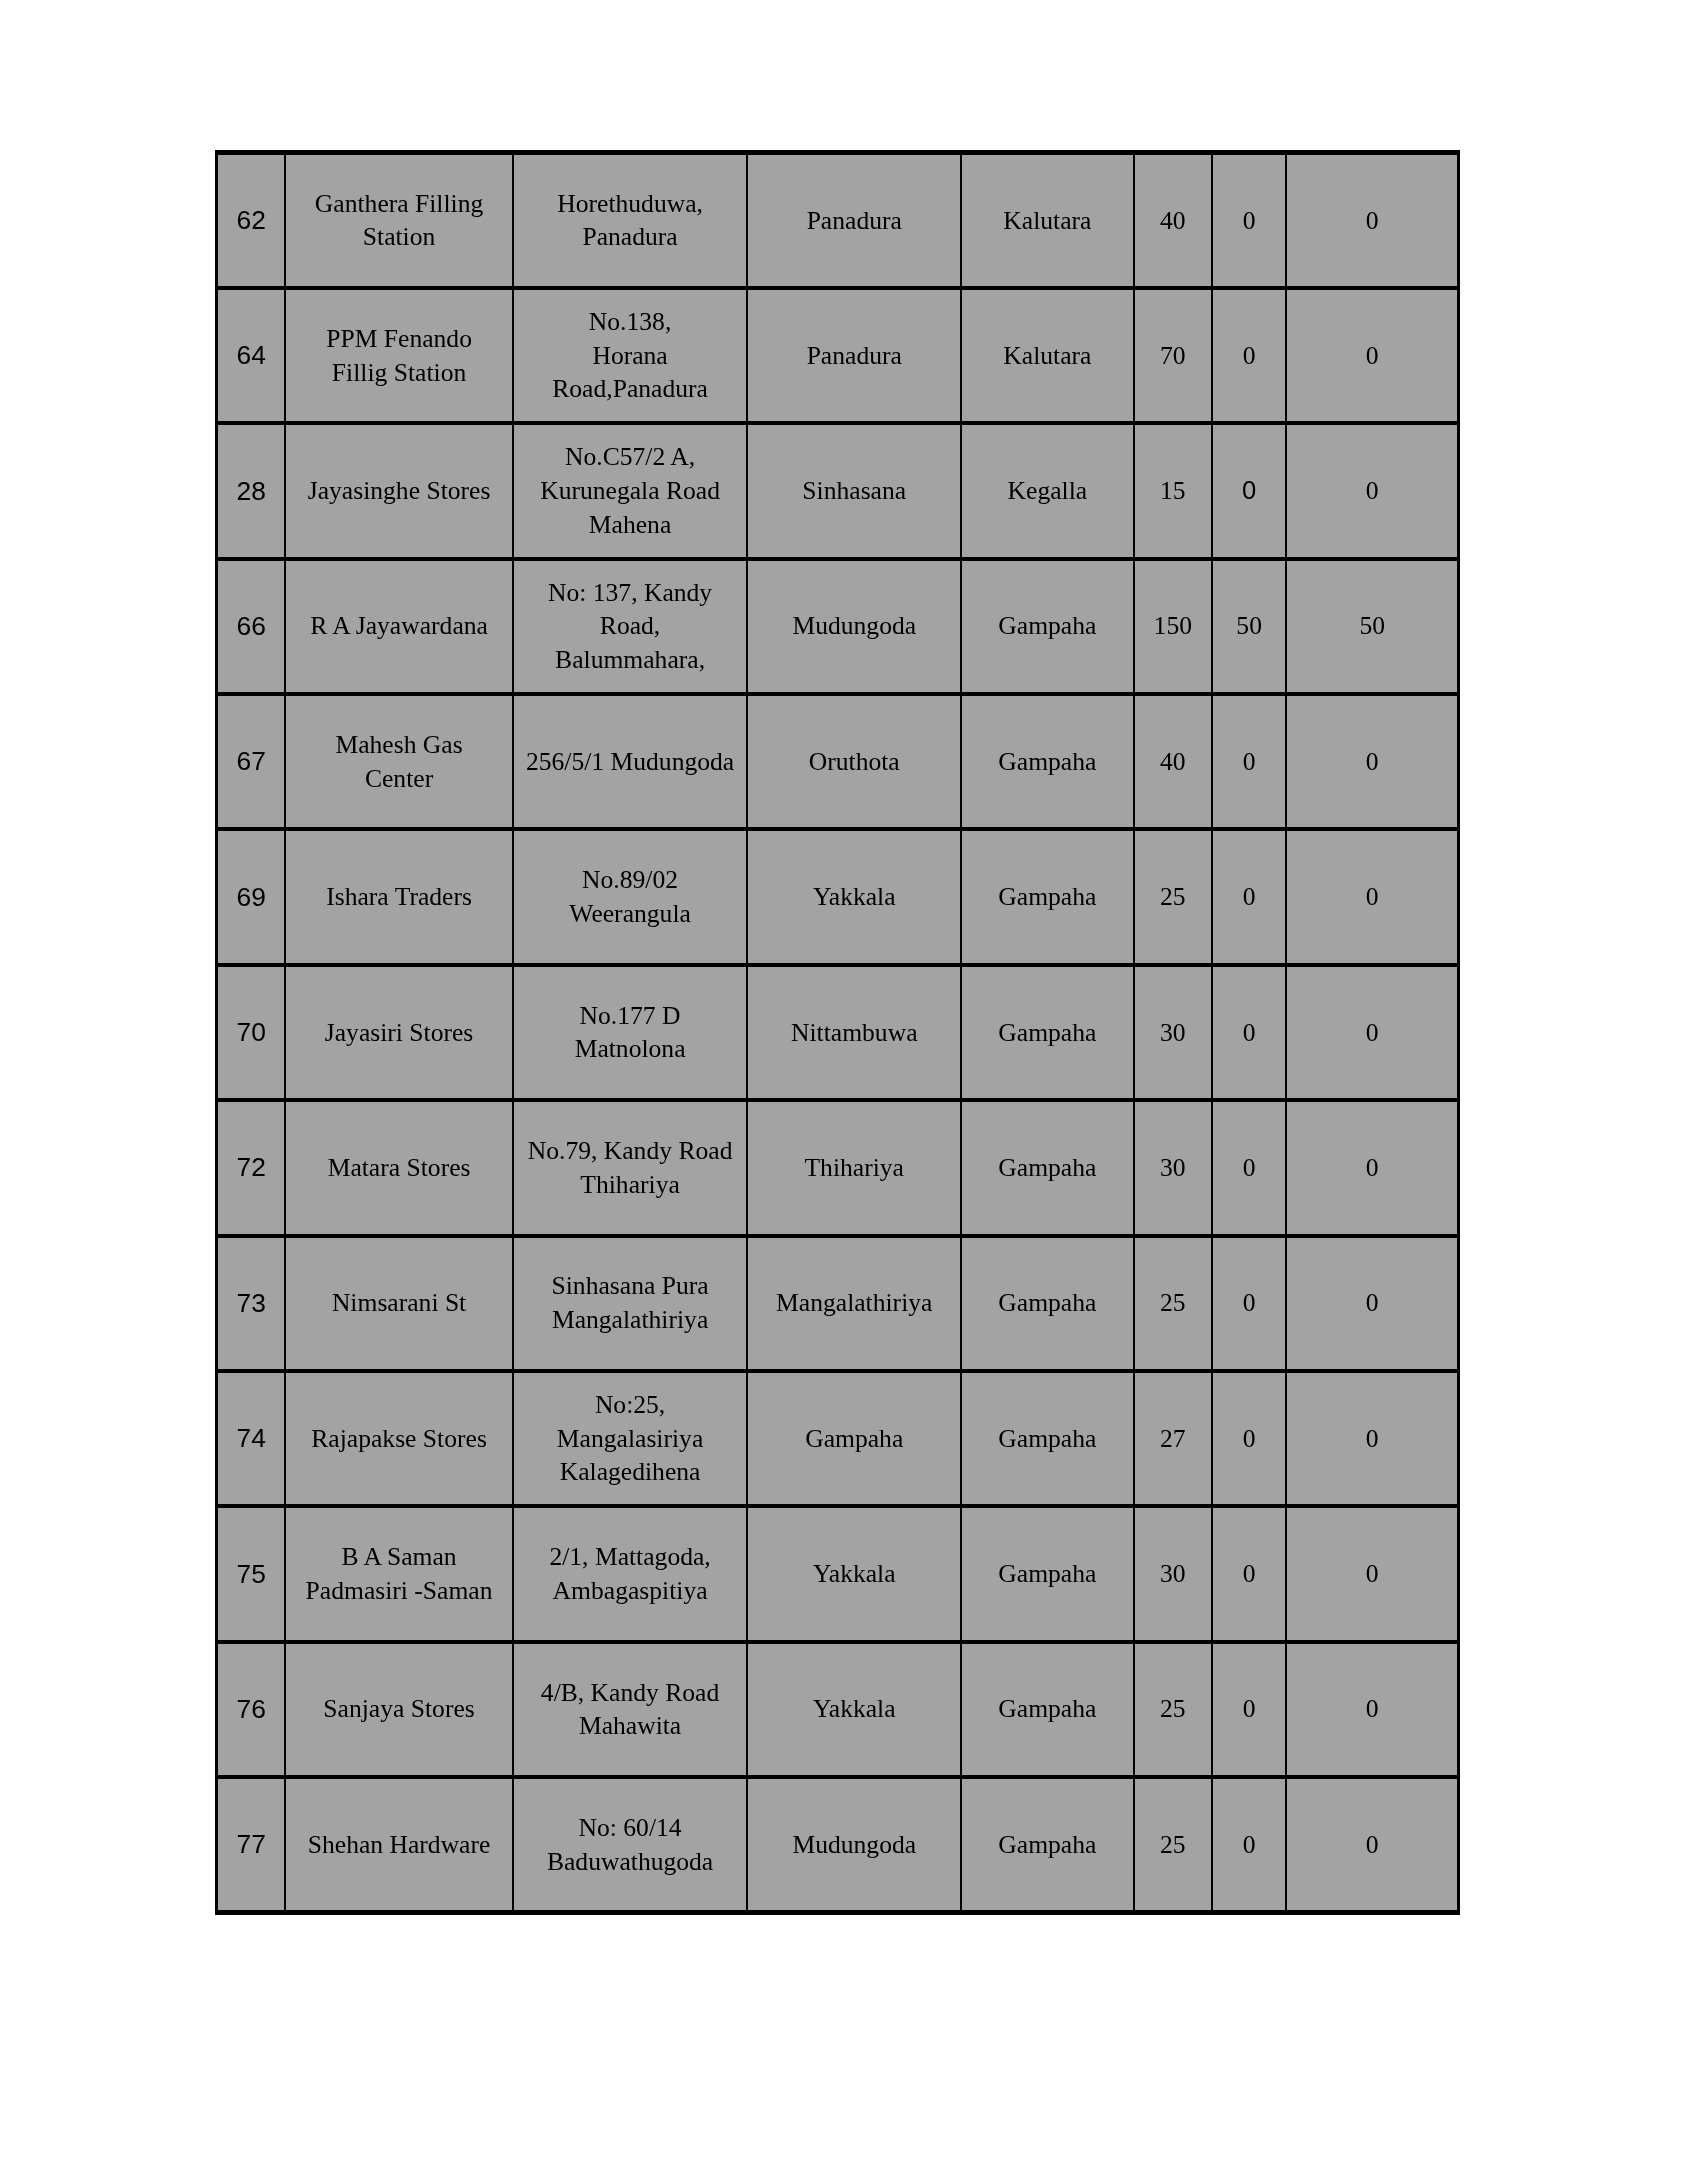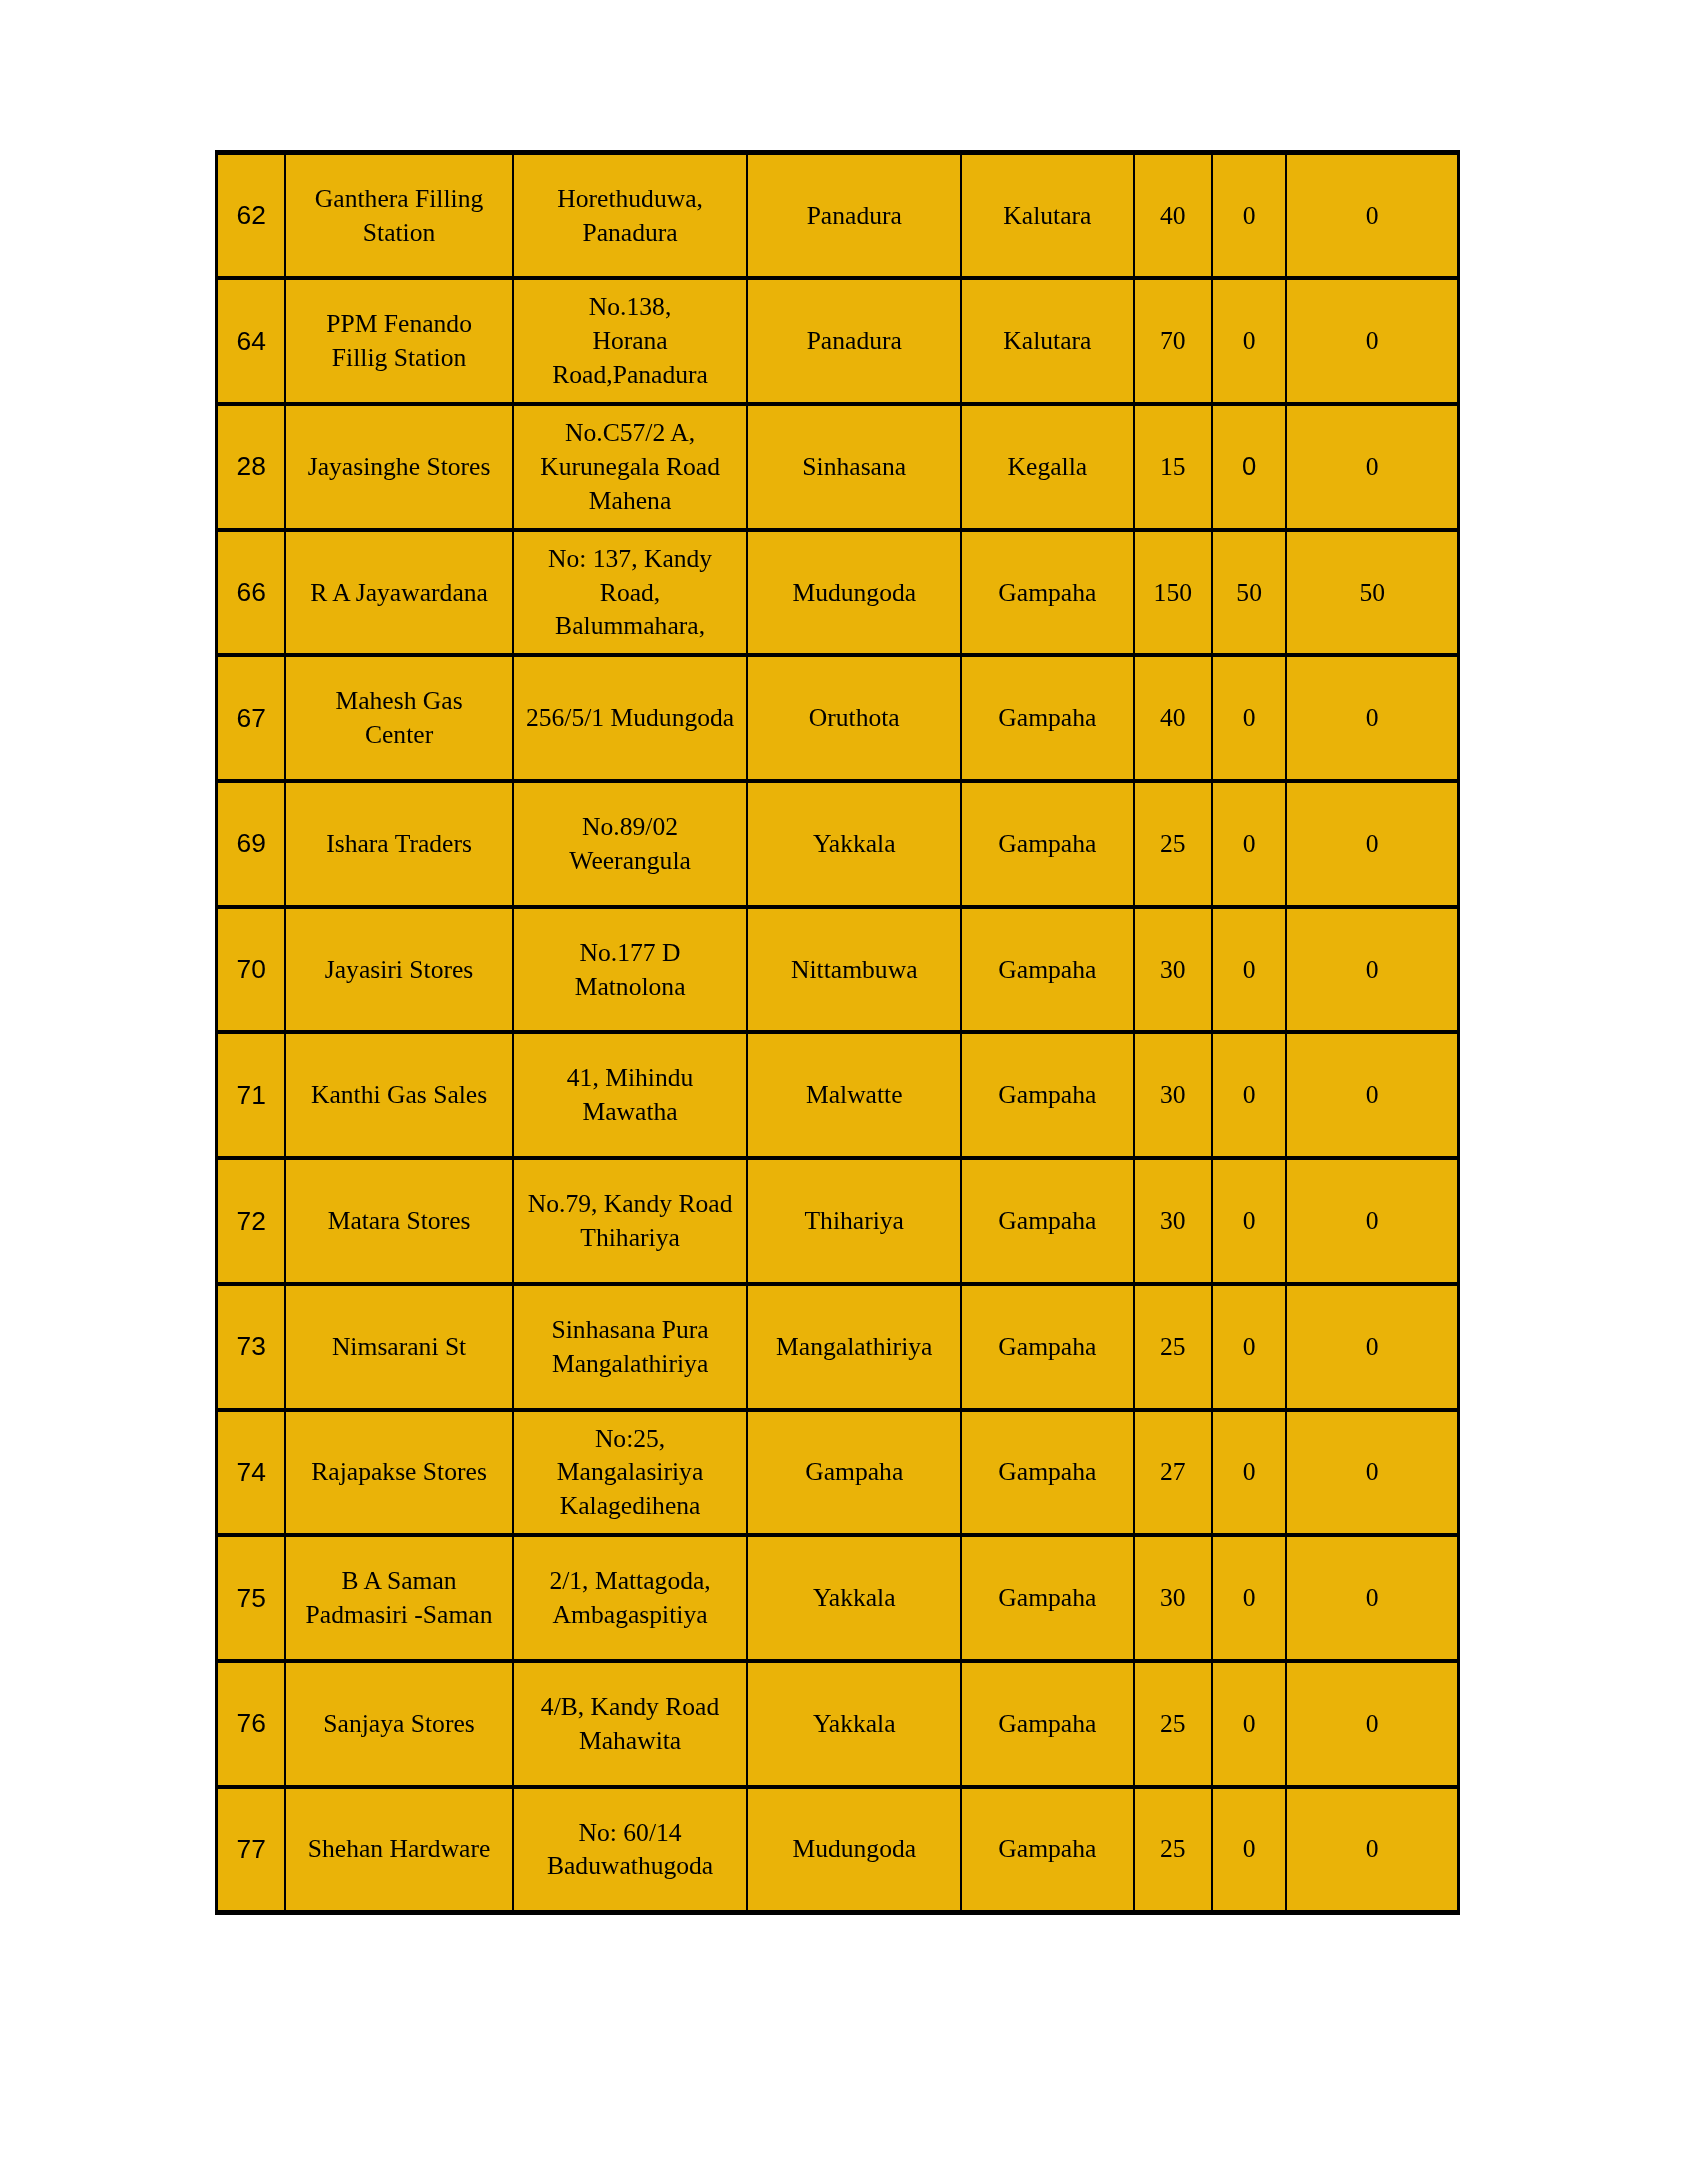--- a/index.html
+++ b/index.html
@@ -15,21 +15,21 @@
     color: #000000;
   }
   .dealer-table {
     position: absolute;
     left: 215px;
     top: 150px;
     width: 1245px;
     height: 1765px;
     border-collapse: collapse;
     table-layout: fixed;
-    background: #eab308;
+    background: #a3a3a3;
     font-size: 25.6px;
   }
   .dealer-table, .dealer-table td {
     border: solid #000000;
   }
   .dealer-table {
     border-width: 5.1px 3.4px;
   }
   .dealer-table td {
     border-width: 4.3px 2.6px;
@@ -142,31 +142,20 @@
         <td>Jayasiri Stores</td>
         <td>No.177 D
 Matnolona</td>
         <td>Nittambuwa</td>
         <td>Gampaha</td>
         <td>30</td>
         <td>0</td>
         <td>0</td>
       </tr>
       <tr>
-        <td class="no-cell">71</td>
-        <td>Kanthi Gas Sales</td>
-        <td>41, Mihindu
-Mawatha</td>
-        <td>Malwatte</td>
-        <td>Gampaha</td>
-        <td>30</td>
-        <td>0</td>
-        <td>0</td>
-      </tr>
-      <tr>
         <td class="no-cell">72</td>
         <td>Matara Stores</td>
         <td>No.79, Kandy Road
 Thihariya</td>
         <td>Thihariya</td>
         <td>Gampaha</td>
         <td>30</td>
         <td>0</td>
         <td>0</td>
       </tr>

